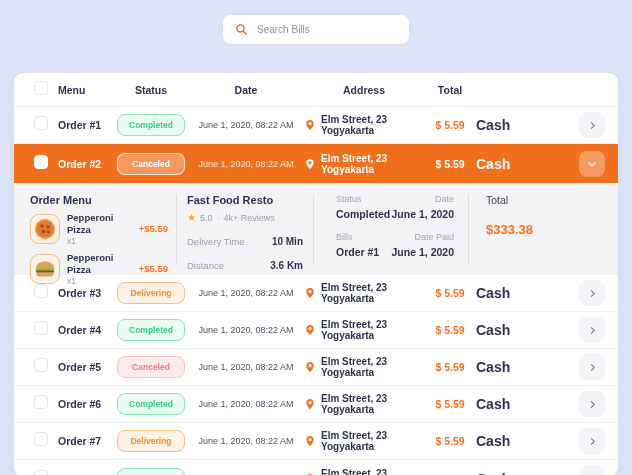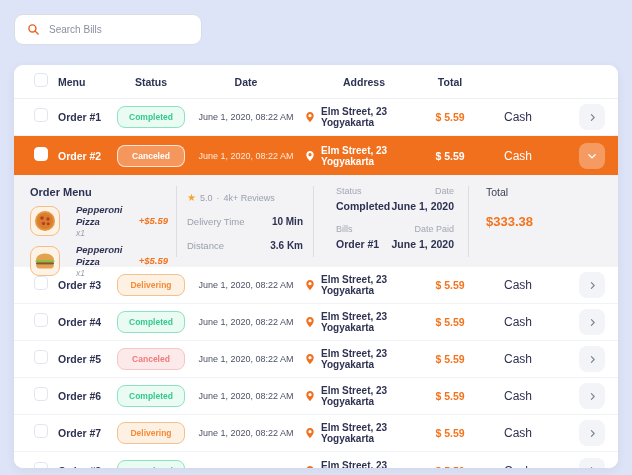--- a/index.html
+++ b/index.html
@@ -3,38 +3,38 @@
 <meta charset="utf-8">
 <style>
   * { margin:0; padding:0; box-sizing:border-box; }
   html,body { width:632px; height:475px; }
   body {
     font-family:"Liberation Sans","DejaVu Sans",sans-serif;
     background:#dee4f7;
     overflow:hidden;
     color:#2e3252;
   }
-  .topbar { display:flex; justify-content:space-between; align-items:center; padding:14px 14px 12px 14px; }
+  .topbar { display:flex; justify-content:space-between; align-items:center; padding:14px 14px 12px 14px;flex-direction:column; }
   .searchbox {
     display:flex; align-items:center; gap:9px;
     width:188px; height:31px; background:#fff;
     border:1px solid #d9dde8; border-radius:9px; padding:0 12px;
   }
   .searchbox input {
     border:none; outline:none; flex:1; font-size:10px; color:#2e3252;
     font-family:inherit; background:transparent;
   }
   .searchbox input::placeholder { color:#8a90a0; }
   .sortsel {
     display:flex; align-items:center; gap:8px; height:29px;
     background:#fff; border:1px solid #dde1ea; border-radius:8px;
     padding:0 10px; font-size:10px; color:#6b7183; cursor:pointer;
   }
   .card {
-    margin:8px 14px; width:604px; height:403px; background:#fff;
+    margin:16px 14px; width:604px; height:403px; background:#fff;
     border-radius:9px; overflow:hidden; box-shadow:0 3px 10px rgba(50,60,100,.07);
   }
   .grid-row {
     display:grid;
     grid-template-columns:40px 60px 74px 116px 120px 52px 84px 58px;
     align-items:center;
   }
   .thead { height:34px; border-bottom:1px solid #eceef3; }
   .th { font-size:10.5px; font-weight:bold; color:#2e3252; }
   .th-menu { padding-left:4px; }
@@ -52,21 +52,21 @@
     display:inline-block; width:68px; padding:5px 0; border-radius:8px;
     font-size:8.5px; font-weight:bold; text-align:center; border:1px solid transparent;
   }
   .pill.completed { background:#e9fbf2; border-color:#8ce4be; color:#35c98e; }
   .pill.canceled  { background:#fceaea; border-color:#f6c6c6; color:#f17a7a; }
   .pill.delivering{ background:#fdf1e3; border-color:#f6c08c; color:#f58b35; }
   .cell-date { font-size:9px; color:#4c5265; text-align:center; }
   .cell-address { display:flex; align-items:center; justify-content:center; gap:5px;
     font-size:10px; font-weight:bold; }
   .cell-total { font-size:10.5px; font-weight:bold; color:#f4731c; text-align:center; }
-  .cell-pay { font-size:12px; font-weight:normal; text-align:center; }
+  .cell-pay { font-size:14px; font-weight:bold; }
   .cell-action { text-align:right; padding-right:13px; }
   .action-btn {
     display:inline-flex; align-items:center; justify-content:center;
     width:26px; height:26px; border-radius:8px; background:#f3f4f7;
     border:none; cursor:pointer;
   }
   
   .row.selected { background:#f1701e; border-bottom:none; height:39px; }
   .row.selected .cell-order, .row.selected .cell-pay,
   .row.selected .cell-address, .row.selected .cell-total { color:#fff; }
@@ -75,21 +75,21 @@
   .row.selected .pill { background:rgba(255,255,255,.28); border-color:rgba(255,255,255,.75); color:#fff; }
   .row.selected .action-btn { background:rgba(255,255,255,.30); }
   
   .panel { display:flex; height:92px; background:#f3f3f5; padding:11px 16px 10px 16px; }
   .sec { height:100%; }
   .sec-menu { width:147px; border-right:1px solid #dcdde3; padding-right:8px; }
   .sec-resto { width:137px; border-right:1px solid #dcdde3; padding-left:10px; padding-right:10px; }
   .sec-summary { width:155px; border-right:1px solid #dcdde3; padding-left:22px; padding-right:14px; }
   .sec-total { flex:1; padding-left:17px; }
   .sec-title { font-size:11px; font-weight:bold; color:#2e3252; }
-  .menu-item { display:flex; align-items:center; margin-top:6px; gap:16px;font-style:italic; }
+  .menu-item { display:flex; align-items:center; margin-top:6px; gap:7px; }
   .food-thumb {
     width:30px; height:30px; border-radius:9px; background:#fdf2e6;
     border:1px solid #f6bd87; display:flex; align-items:center; justify-content:center;
     overflow:hidden; flex-shrink:0;
   }
   .mi-name { font-size:9.5px; font-weight:bold; color:#2e3252; line-height:1.25; }
   .mi-qty { font-size:8.5px; color:#9aa0ae; }
   .mi-price { font-size:9.5px; font-weight:bold; color:#f4731c; margin-left:auto; }
   .rating { display:flex; align-items:center; gap:4px; margin-top:6px; font-size:9px; color:#9aa0ae; }
   .star { color:#f5a623; font-size:10px; }
@@ -209,20 +209,21 @@
             </span>
             <span>
               <div class="mi-name">Pepperoni Pizza</div>
               <div class="mi-qty">x1</div>
             </span>
             <span class="mi-price">+$5.59</span>
           </div>
         </div>
     </div>
     <div class="sec sec-resto">
+      <div class="sec-title">Fast Food Resto</div>
       <div class="rating">
         <span class="star">★</span>
         <span>5.0</span>
         <span>·</span>
         <span>4k+ Reviews</span>
       </div>
       <div class="kv">
         <span class="k">Delivery Time</span>
         <span class="v">10 Min</span>
       </div>

